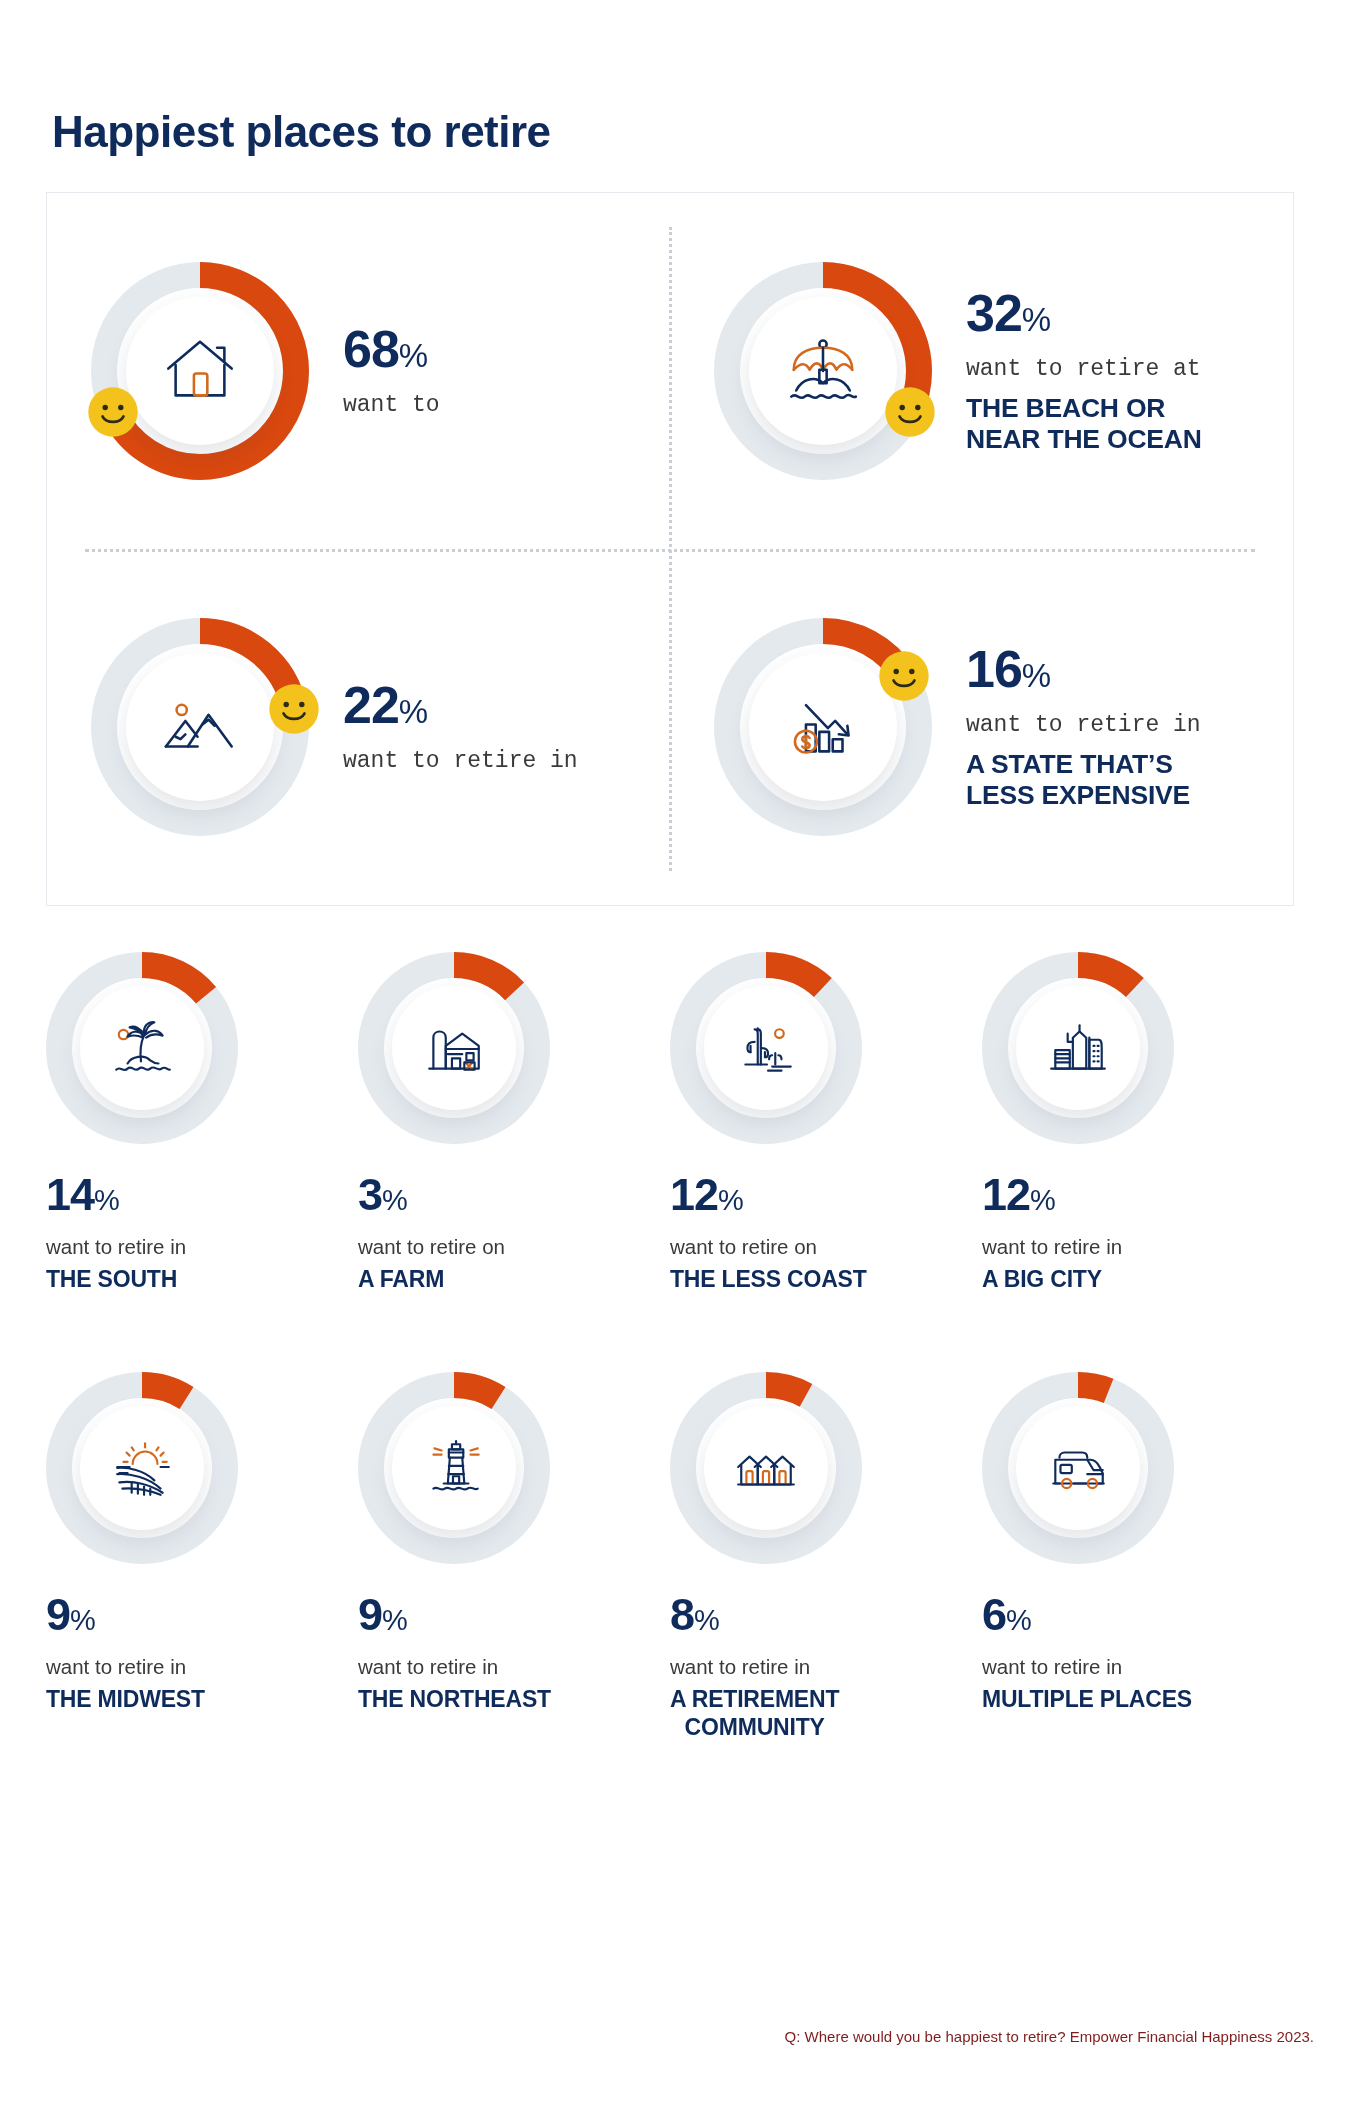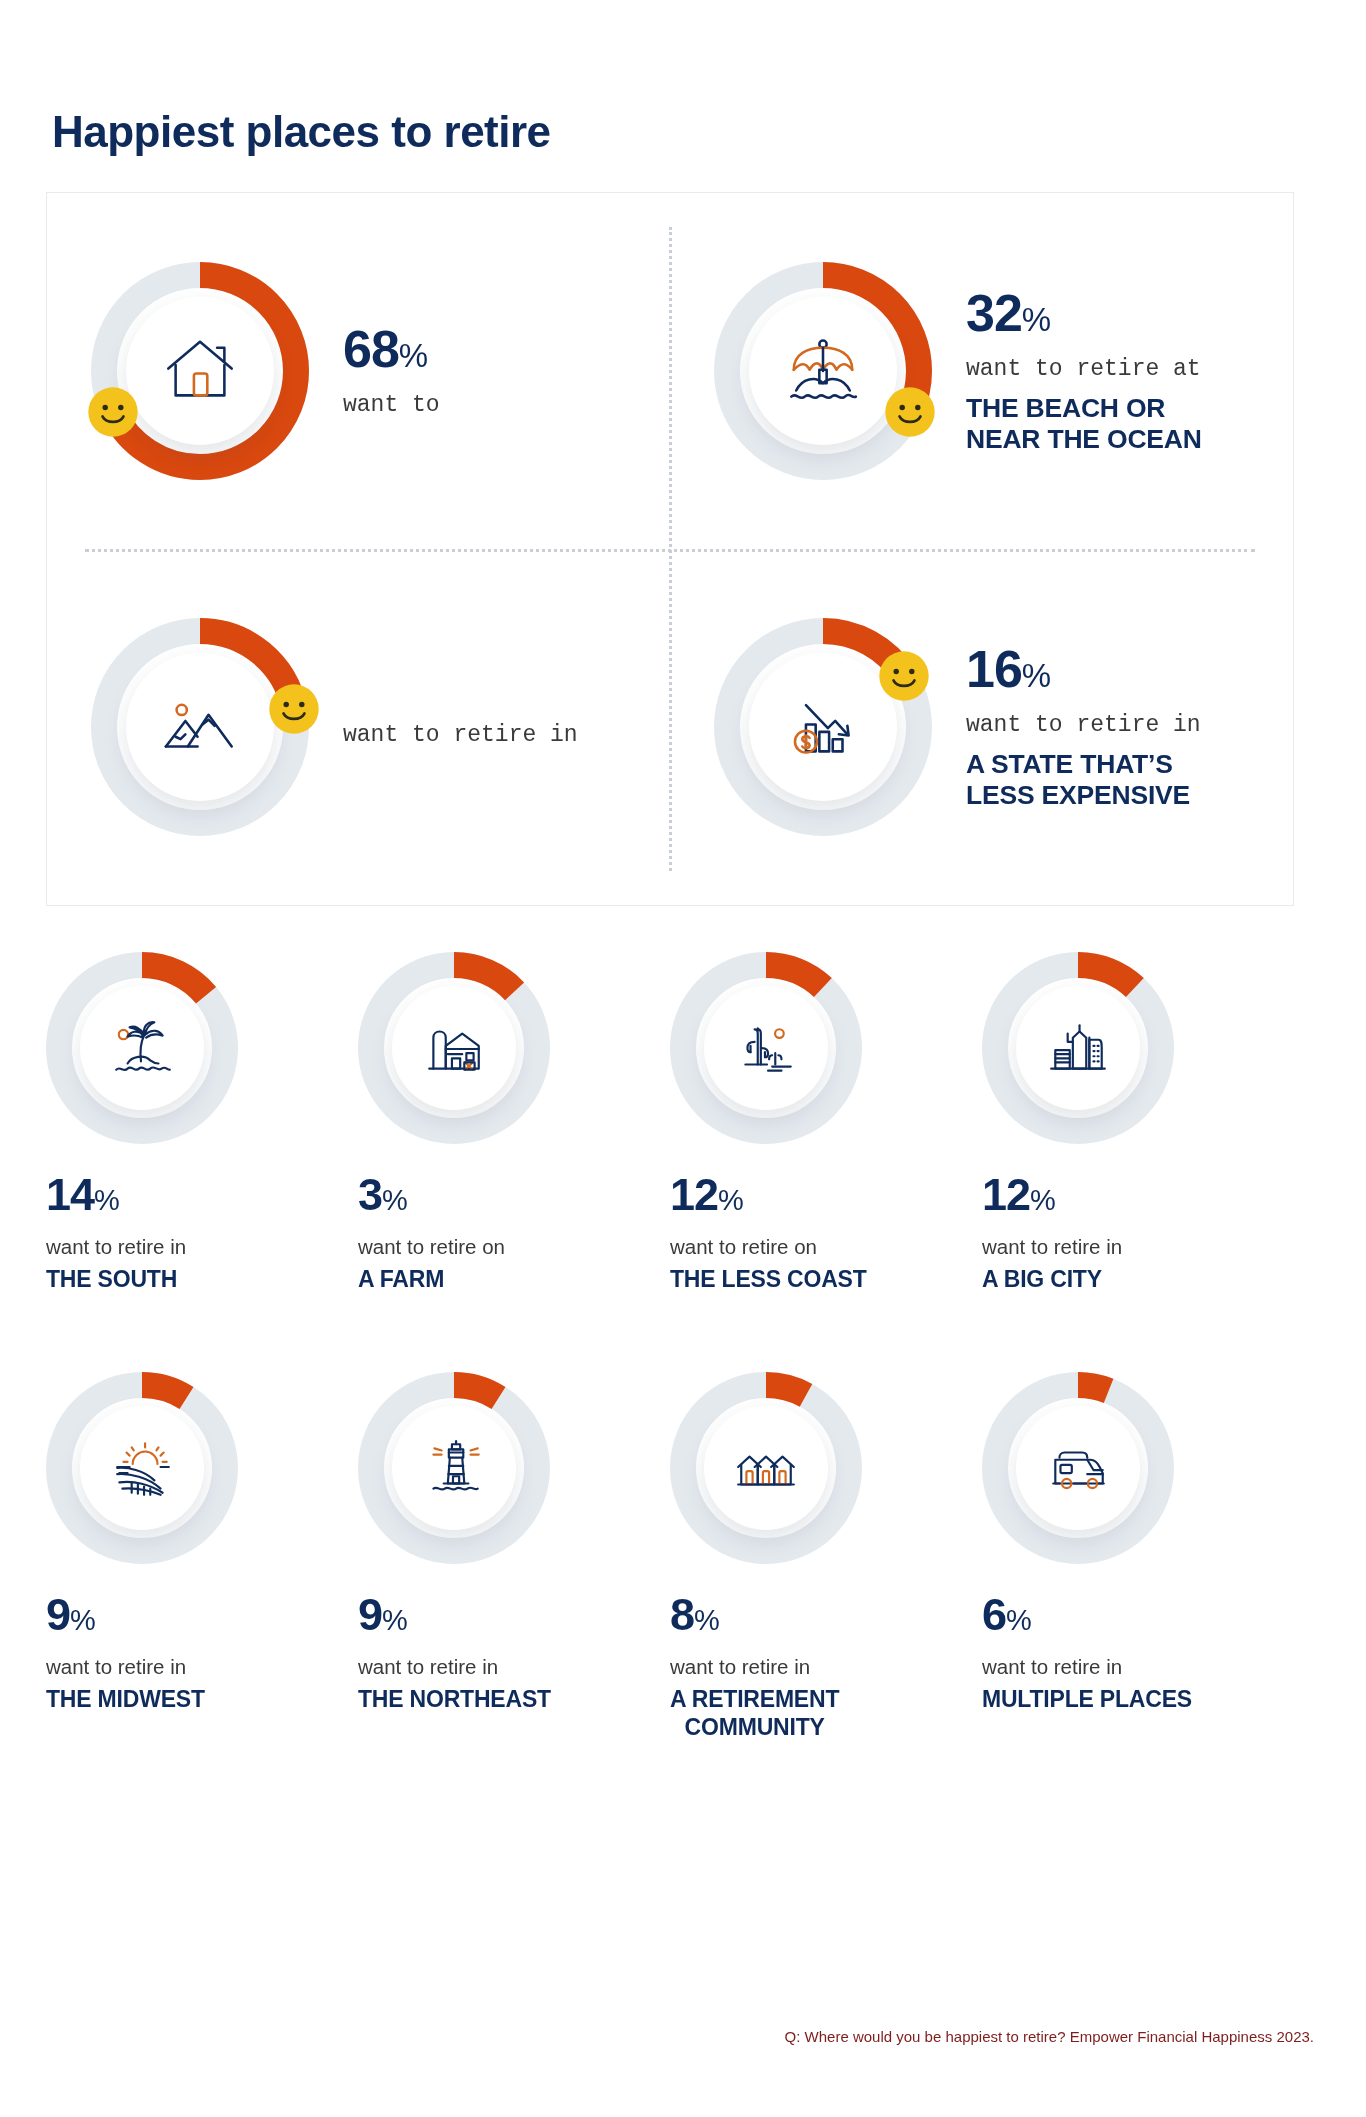--- a/index.html
+++ b/index.html
@@ -184,20 +184,21 @@
     <div class="smiley" style="left:177.29957606995413px;top:65.01139379977043px;width:52px;height:52px">
             <svg width="52" height="52" viewBox="0 0 40 40">
     <circle cx="20" cy="20" r="19" fill="#f4c21c"></circle>
     <circle cx="14" cy="16.5" r="2.1" fill="#2b2b18"></circle>
     <circle cx="26" cy="16.5" r="2.1" fill="#2b2b18"></circle>
     <path d="M12 23.5 C15 29 25 29 28 23.5" stroke="#2b2b18" stroke-width="2.1" fill="none" stroke-linecap="round"></path>
   </svg>
           </div>
   </div>
         <div class="hero-text">
+       <div class="pct"><span>22</span><span class="sym">%</span></div>
        <div class="lead">want to retire in</div>
      </div>
       </div>
       <div class="hero-cell">
   <div class="donut" style="width:218px;height:218px">
     <svg width="218" height="218" viewBox="0 0 218 218">
       <circle cx="109" cy="109" r="96" fill="none" stroke="#e4e9ee" stroke-width="26"></circle>
       <circle cx="109" cy="109" r="96" fill="none" stroke="#d9480f" stroke-width="26" stroke-dasharray="96.50972631827845 506.6760631709618" transform="rotate(-90 109 109)"></circle>
     </svg>
     <div class="donut-inner-shadow" style="left:35px;top:35px;width:148px;height:148px"></div>

